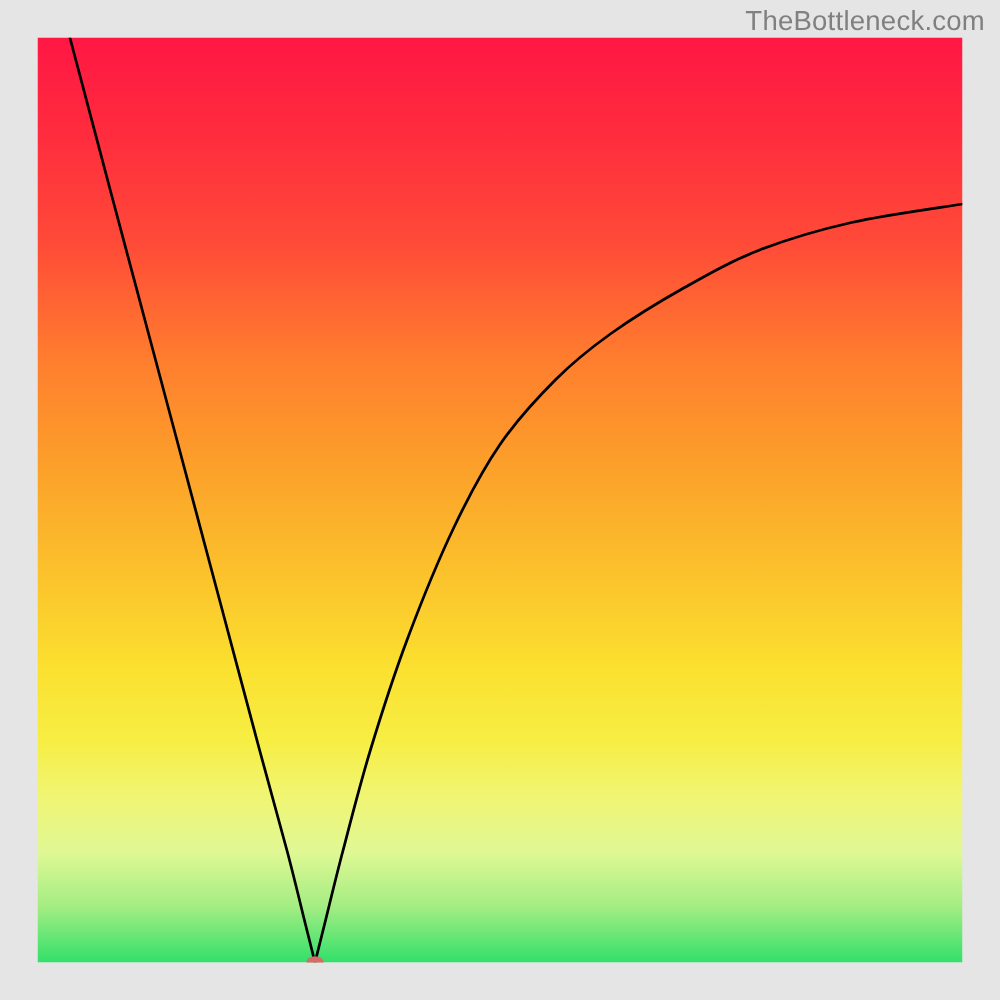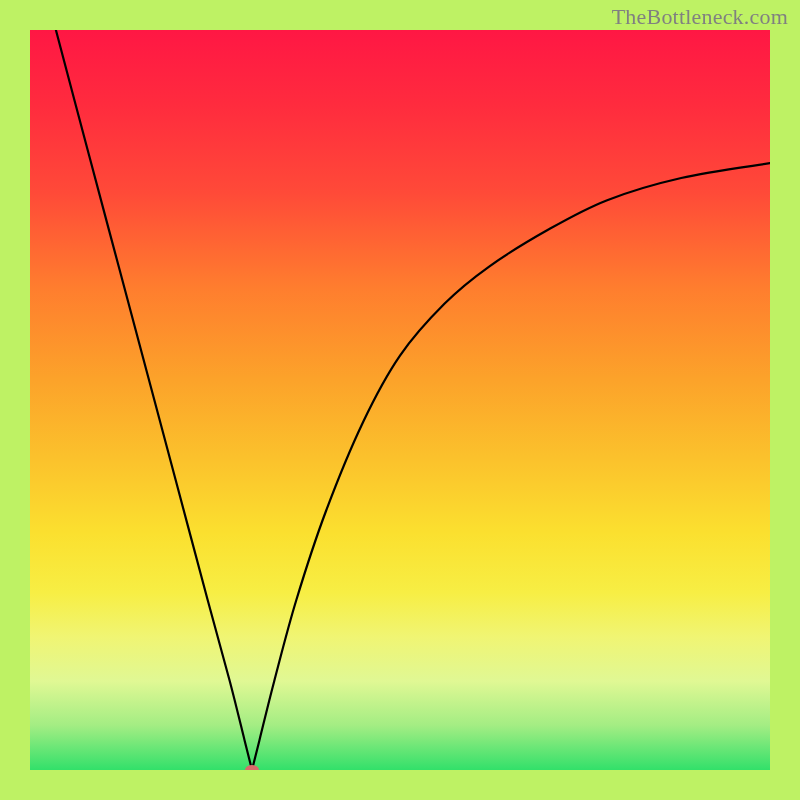--- a/index.html
+++ b/index.html
@@ -8,22 +8,21 @@
     width: 800px;
     height: 800px;
     background: #000;
     overflow: hidden;
     font-family: Arial, Helvetica, sans-serif;
   }
   .frame {
     position: relative;
     width: 800px;
     height: 800px;
-    background: #bef264;
-    font-family: Liberation Serif, serif;
+    background: #e5e5e5;
   }
   .watermark {
     position: absolute;
     top: 4px;
     right: 12px;
     color: #808080;
     font-size: 22px;
     font-weight: 500;
     letter-spacing: 0.2px;
     z-index: 5;

